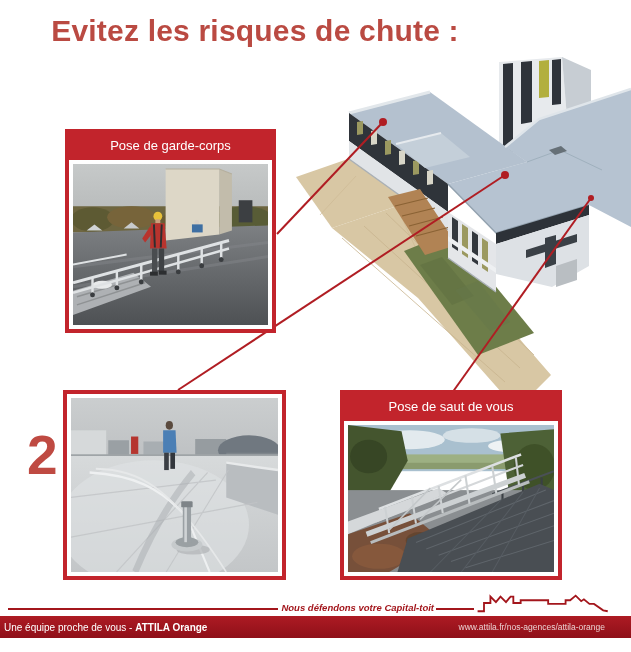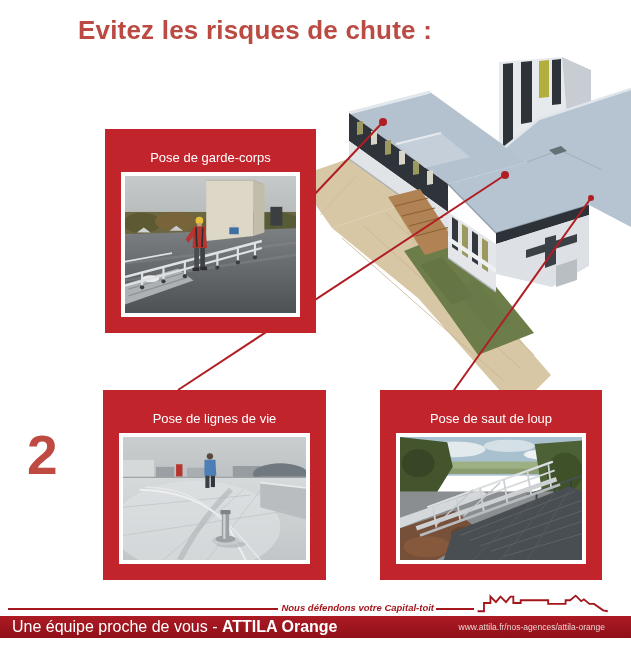--- a/index.html
+++ b/index.html
@@ -6,32 +6,32 @@
   body{
     width:631px;height:652px;position:relative;overflow:hidden;
     background:#ffffff;
     font-family:"Liberation Sans", sans-serif;
   }
   
   .scene{position:absolute;left:0;top:0;width:631px;height:652px;z-index:1;}
   
   .title{
     position:absolute;left:35px;top:12px;width:440px;z-index:3;
-    text-align:center;color:#ba4a42;font-weight:700;font-size:26px;line-height:37px;
+    text-align:center;color:#ba4a42;font-weight:700;font-size:30px;line-height:37px;
     letter-spacing:.2px;
   }
   
   .step-number{
     position:absolute;left:27px;top:425px;z-index:3;
     color:#bf4a42;font-weight:800;font-size:55px;line-height:60px;
   }
   
   .panel{
-    position:absolute;z-index:3;background:#c2242c;padding:16px;
-    box-sizing:border-box;display:flex;flex-direction:column;margin-left:40px;
+    position:absolute;z-index:3;background:#c2242c;padding:4px;
+    box-sizing:border-box;display:flex;flex-direction:column;
   }
   .panel-header{
     color:#ffffff;text-align:center;font-size:13px;line-height:15px;
     padding:5px 0 7px 0;flex:0 0 auto;
   }
   .photo-wrap{background:#ffffff;padding:4px;flex:1 1 auto;min-height:0;}
   .photo-wrap svg{display:block;width:100%;height:100%;}
   #panel-garde-corps{left:65px;top:129px;width:211px;height:204px;}
   #panel-lignes-de-vie{left:63px;top:390px;width:223px;height:190px;}
   #panel-saut-de-loup{left:340px;top:390px;width:222px;height:190px;}
@@ -46,21 +46,21 @@
     flex:0 0 auto;font-size:9.5px;font-weight:700;font-style:italic;
     color:#a3161c;line-height:10px;margin:16px 2px 1px 3px;white-space:nowrap;
   }
   .roofline{flex:0 0 auto;width:152px;height:22px;margin-bottom:0;}
   .footer-bar{
     position:absolute;left:0;right:0;top:616px;height:22px;z-index:3;
     background:linear-gradient(180deg,#ad1b24 0%,#8f1019 100%);
     display:flex;align-items:center;justify-content:space-between;
     color:#ffffff;
   }
-  .footer-left{font-size:16px;padding-left:12px;white-space:nowrap;}
+  .footer-left{font-size:10px;padding-left:4px;white-space:nowrap;}
   .footer-left b{font-weight:700;}
   .footer-url{font-size:8.5px;color:#ecd2d2;padding-right:26px;white-space:nowrap;}
 </style>
 </head>
 <body>
 
 <svg class="scene" viewBox="0 0 631 652" xmlns="http://www.w3.org/2000/svg">
 
   <g>
     <polygon points="296,177 368,152 406,203 332,228" fill="#d8c7a4"></polygon>
@@ -197,21 +197,20 @@
       </g>
       <g>
         <circle cx="127" cy="58" r="2.5" fill="#d9d0c5"></circle>
         <rect x="122" y="60" width="11" height="8" fill="#3e6fa3"></rect>
       </g>
     </svg>
   </div>
 </div>
 
 <div class="panel" id="panel-lignes-de-vie">
-  <div class="panel-header">Pose de lignes de vie</div>
   <div class="photo-wrap">
     <svg viewBox="0 0 200 140" preserveAspectRatio="none" xmlns="http://www.w3.org/2000/svg">
       <defs>
         <linearGradient id="p2sky" x1="0" y1="0" x2="0" y2="1">
             <stop offset="0" stop-color="#cbcecf"></stop>
             <stop offset="1" stop-color="#bec1c3"></stop>
           </linearGradient>
         <linearGradient id="p2roof" x1="0" y1="0" x2="0" y2="1">
             <stop offset="0" stop-color="#d7dadb"></stop>
             <stop offset="1" stop-color="#c3c6c8"></stop>
@@ -249,21 +248,21 @@
         <ellipse cx="112" cy="116" rx="11" ry="4" fill="#9aa0a3"></ellipse>
         <rect x="108" y="86" width="8" height="30" fill="#9aa0a4"></rect>
         <rect x="109.5" y="86" width="2.5" height="30" fill="#cfd3d5"></rect>
         <rect x="106.5" y="83" width="11" height="5" rx="1" fill="#7e8488"></rect>
       </g>
     </svg>
   </div>
 </div>
 
 <div class="panel" id="panel-saut-de-loup">
-  <div class="panel-header">Pose de saut de loup</div>
+  <div class="panel-header">Pose de saut de vous</div>
   <div class="photo-wrap">
     <svg viewBox="0 0 200 140" preserveAspectRatio="none" xmlns="http://www.w3.org/2000/svg">
       <rect x="0" y="0" width="200" height="44" fill="#a9c0cf"></rect>
       <ellipse cx="60" cy="14" rx="34" ry="9" fill="#e9eef1" opacity="0.9"></ellipse>
       <ellipse cx="120" cy="10" rx="28" ry="7" fill="#dde5ea" opacity="0.85"></ellipse>
       <ellipse cx="160" cy="20" rx="24" ry="6" fill="#eef2f4"></ellipse>
       <rect x="50" y="28" width="105" height="12" fill="#9db083"></rect>
       <rect x="50" y="36" width="105" height="6" fill="#8a9b6e"></rect>
       <polygon points="0,0 52,6 58,34 40,64 0,72" fill="#44552e"></polygon>
       <ellipse cx="20" cy="30" rx="18" ry="16" fill="#374625"></ellipse>

